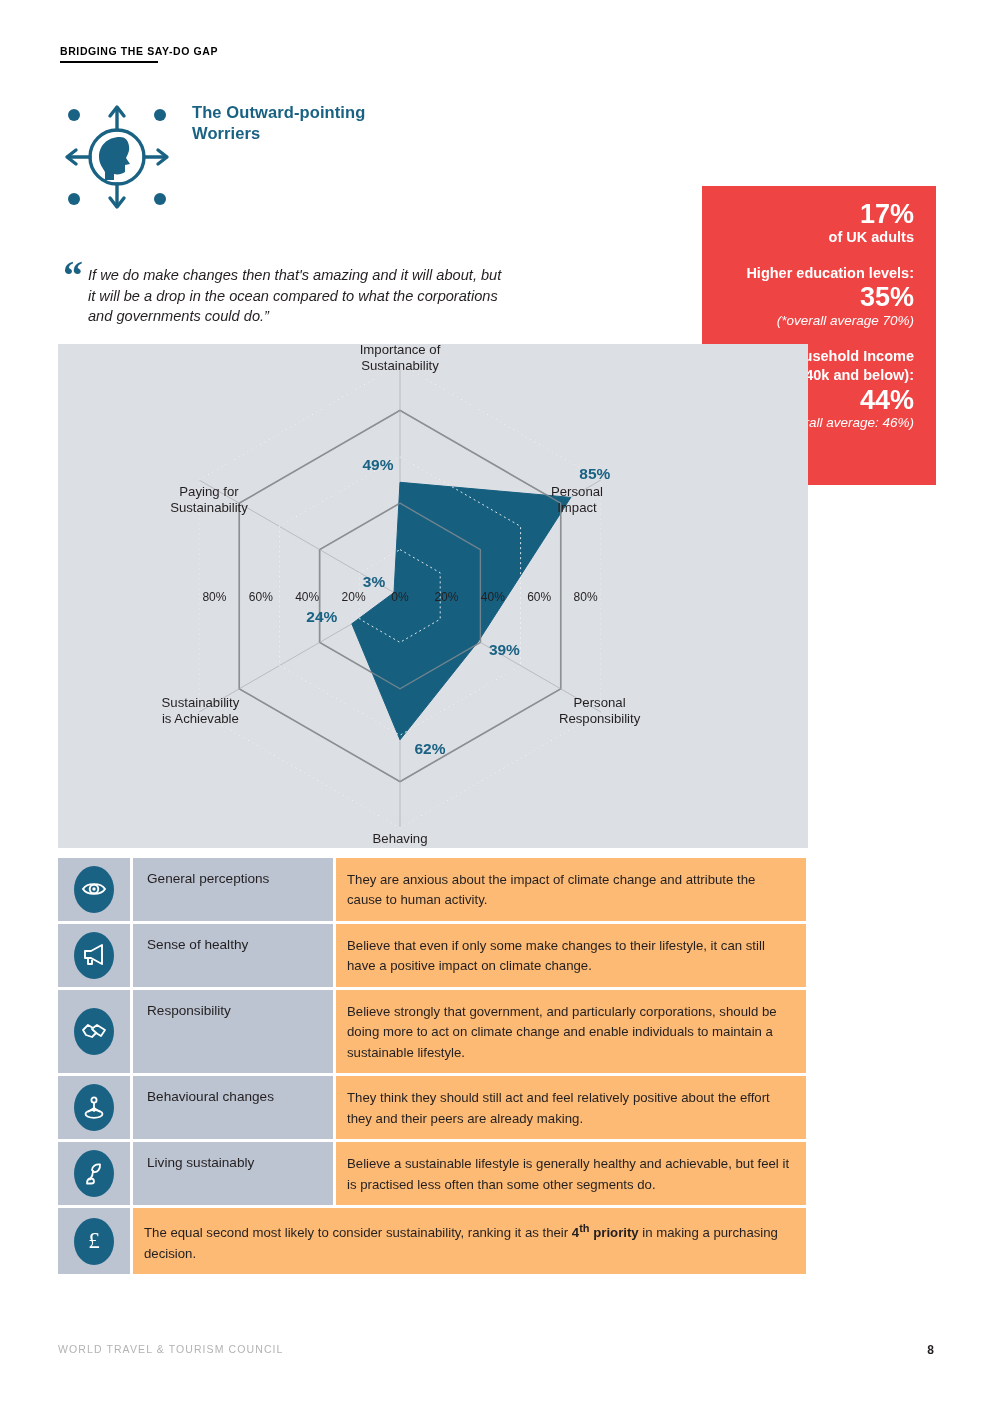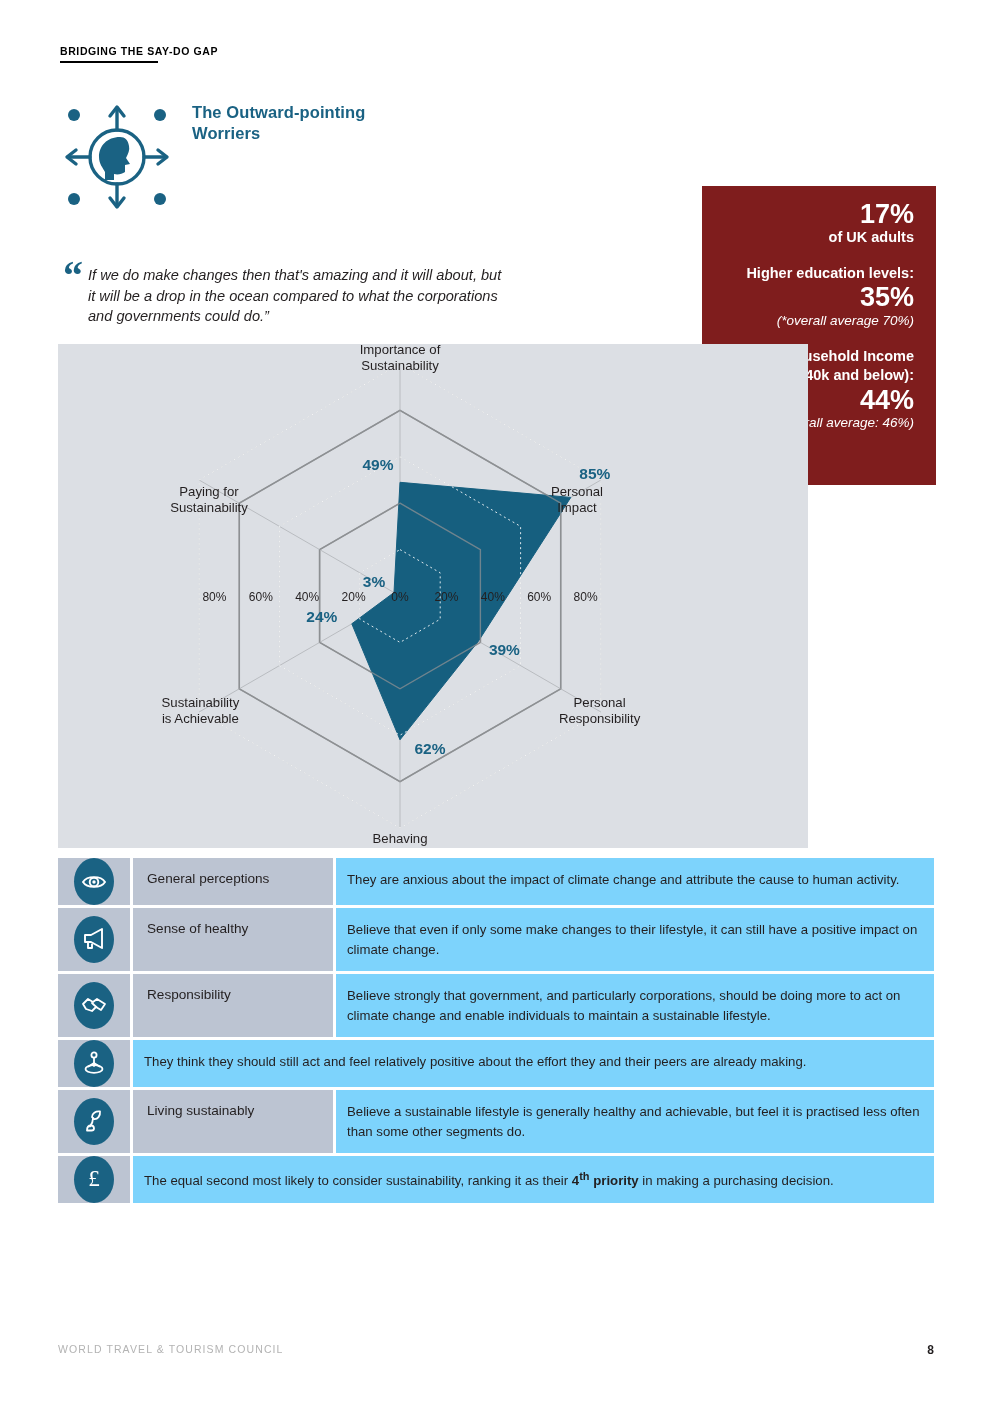--- a/index.html
+++ b/index.html
@@ -72,21 +72,21 @@
     color: #231f20;
     padding-top: 5px;
   }
 
   
   .stats-box {
     position: absolute;
     left: 702px; top: 186px;
     width: 234px;
     height: 299px;
-    background: #7f1d1d;
+    background: #ef4444;
     color: #ffffff;
     text-align: right;
     padding: 14px 22px 10px 14px;
   }
   .stats-big   { font-size: 27px; font-weight: bold; line-height: 1.05; }
   .stats-mid   { font-size: 14.5px; font-weight: bold; line-height: 1.35; }
   .stats-ital  { font-size: 13.5px; font-style: italic; line-height: 1.4; }
   .stats-gap   { height: 16px; }
 
   
@@ -113,21 +113,21 @@
     font-family: "Liberation Sans", sans-serif;
     font-size: 15.5px;
     font-weight: bold;
     fill: #1a6283;
   }
 
   
   .attr-table {
     position: absolute;
     left: 58px; top: 858px;
-    width: 876px;
+    width: 748px;
   }
   .attr-row {
     display: flex;
     align-items: stretch;
     margin-bottom: 3px;
   }
   .cell-icon {
     width: 72px;
     background: #bcc4d2;
     display: flex;
@@ -140,21 +140,21 @@
     flex: 0 0 200px;
     background: #bcc4d2;
     padding: 12px 10px 10px 14px;
     font-size: 13.6px;
     line-height: 1.35;
     color: #231f20;
     margin-left: 3px;
   }
   .cell-desc {
     flex: 1 1 auto;
-    background: #7dd3fc;
+    background: #fdba74;
     padding: 12px 14px 10px 11px;
     font-size: 13.2px;
     line-height: 1.55;
     color: #231f20;
     margin-left: 3px;
   }
   .cell-desc b { font-weight: bold; }
   .cell-desc sup { font-size: 11px; }
 
   .icon-badge {
@@ -360,20 +360,21 @@
           <svg width="26" height="26" viewBox="0 0 26 26">
         <g stroke="#fff" stroke-width="1.8" fill="none" stroke-linejoin="round" stroke-linecap="round">
           <circle cx="13" cy="5" r="2.6"></circle>
           <path d="M13 8.2 L13 16"></path>
           <path d="M4.5 19 C4.5 16.8 8.3 15.2 13 15.2 C17.7 15.2 21.5 16.8 21.5 19 C21.5 21.2 17.7 22.8 13 22.8 C8.3 22.8 4.5 21.2 4.5 19 Z"></path>
           <path d="M7.5 16.5 L13 13 L18.5 16.5"></path>
         </g>
           </svg>
         </div>
       </div>
+      <div class="cell-label">Behavioural changes</div>
       <div class="cell-desc">They think they should still act and feel relatively positive about the effort they and their peers are already making.</div>
     </div>
     <div class="attr-row">
       <div class="cell-icon">
         <div class="icon-badge">
           <svg width="26" height="26" viewBox="0 0 26 26">
         <g stroke="#fff" stroke-width="1.8" fill="none" stroke-linejoin="round" stroke-linecap="round">
           <path d="M11 9 C11 5.5 14.5 3 19 3.5 C19.5 8 16.5 11.5 13 11 Z"></path>
           <path d="M12 10.5 C12 14 10.5 16.5 9 18.5"></path>
           <path d="M6 22.5 C6 19.5 7.5 17.5 10 17.5 C12 17.5 13 19 13 20.5 C13 21.8 12 22.5 10.5 22.5 Z"></path>

